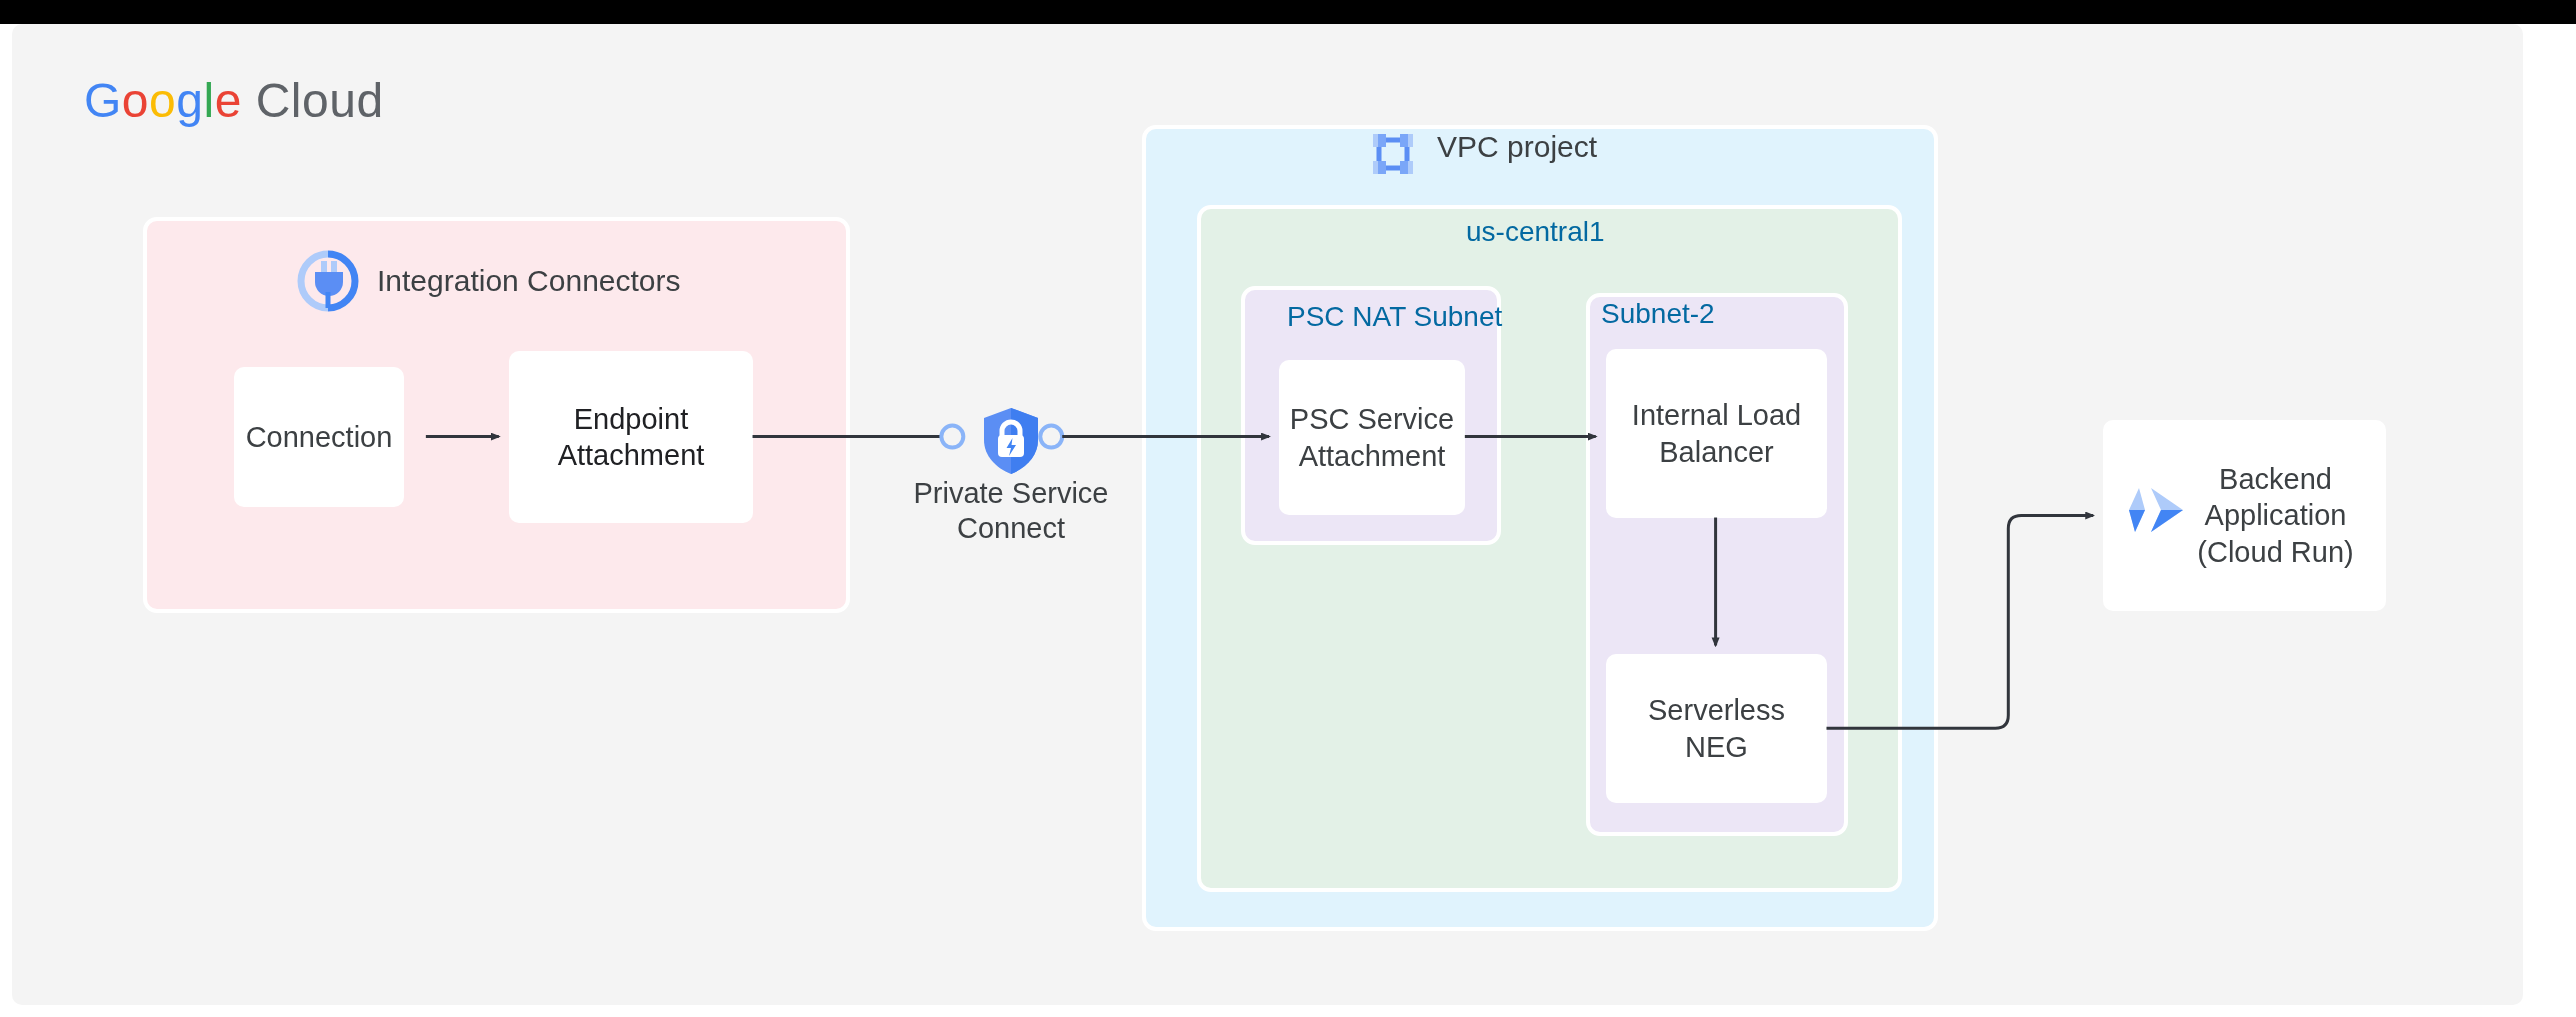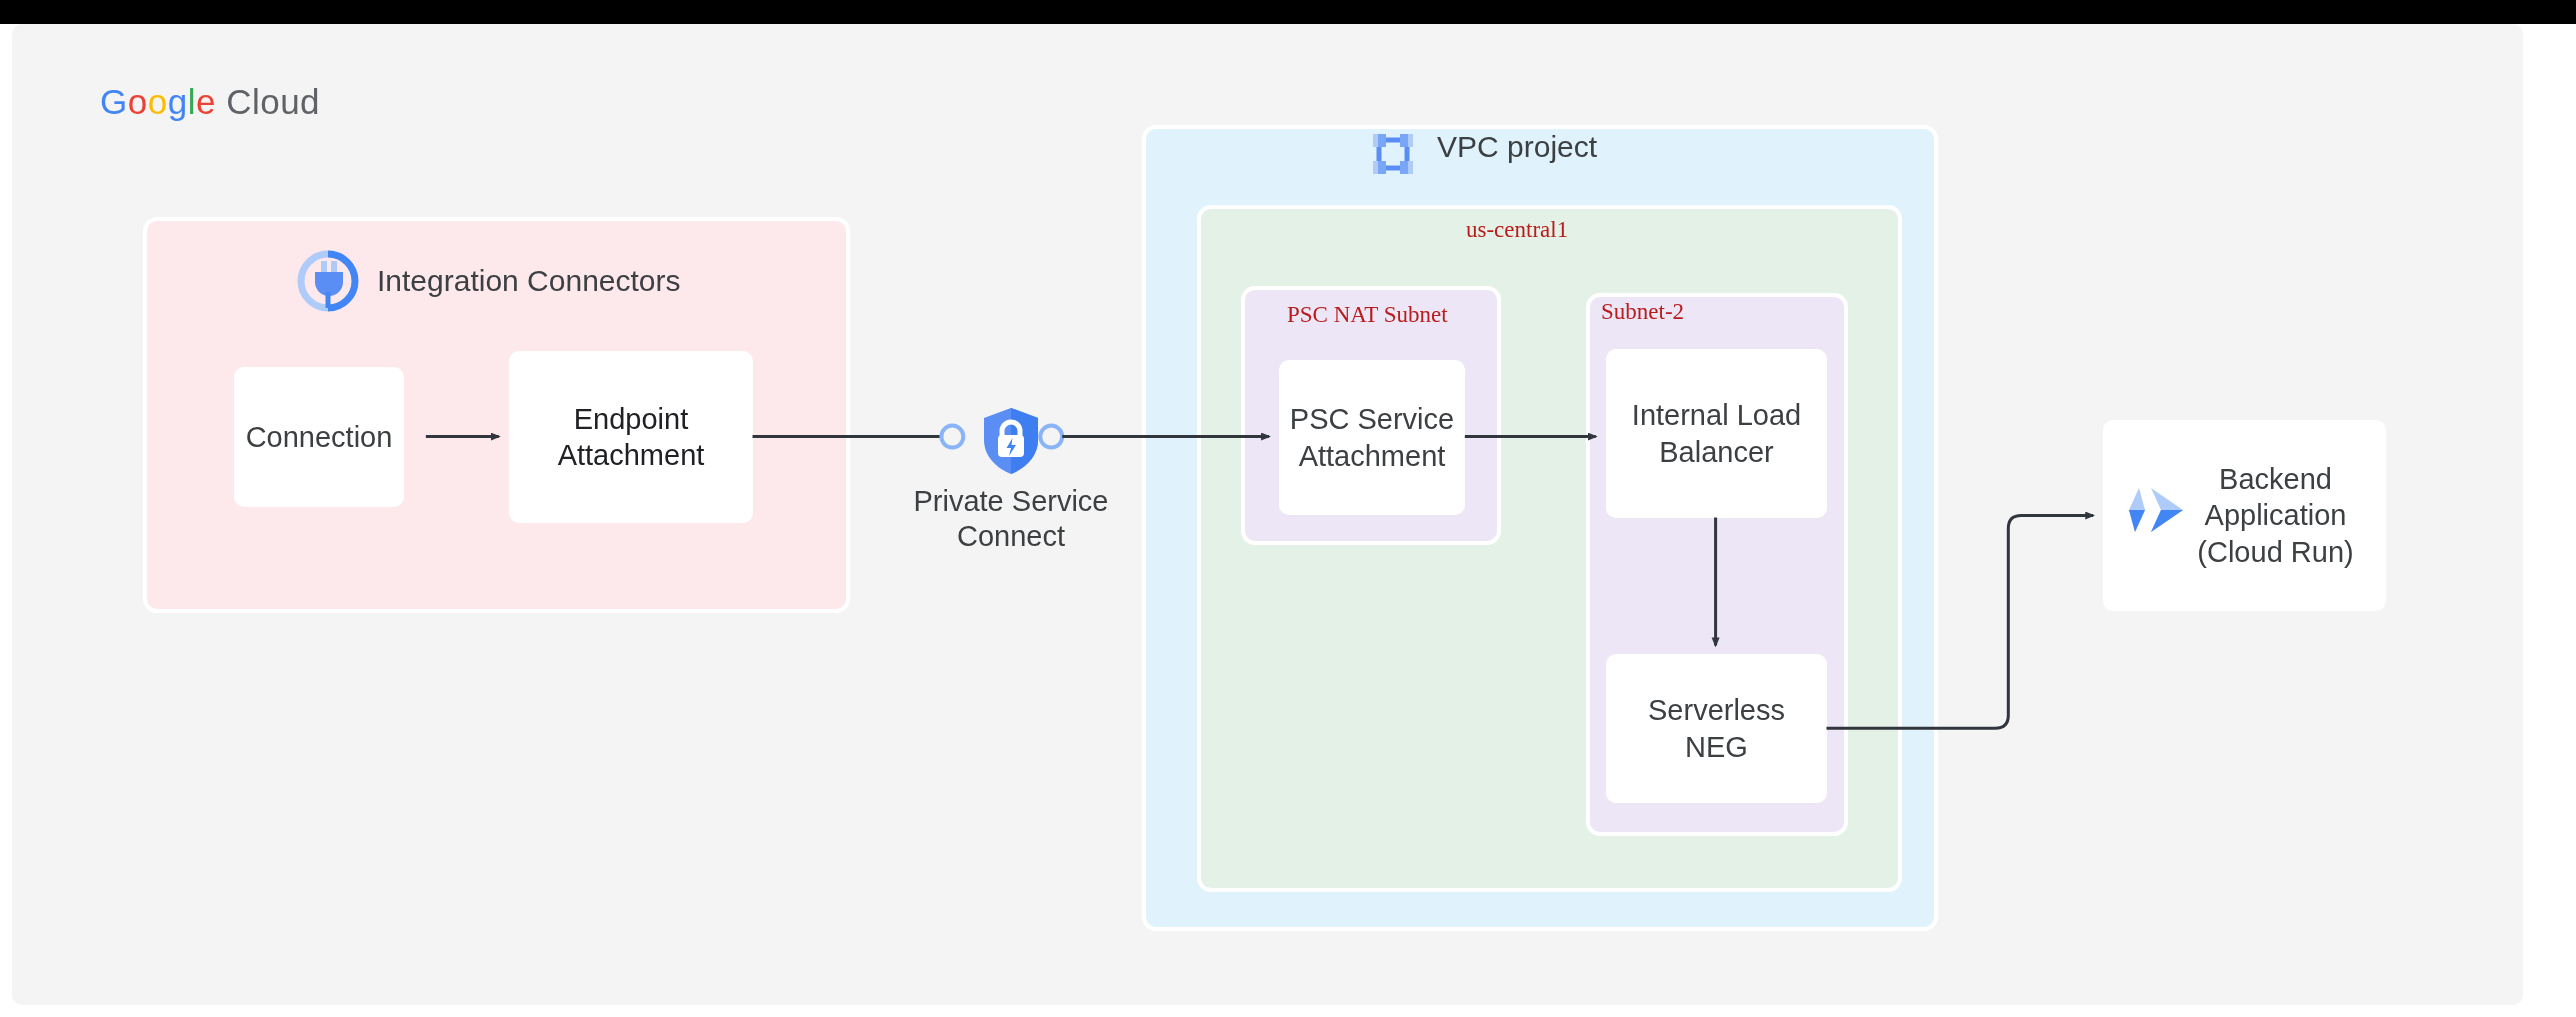--- a/index.html
+++ b/index.html
@@ -38,46 +38,45 @@
   
   .gc-logo {
     position: absolute;
     left: 60px;
     top: 45px;
     display: flex;
     align-items: center;
     height: 64px;
   }
   .gc-logo .word {
-    font-size: 35px;
+    font-size: 48px;
     color: #5f6368;
     letter-spacing: 0.5px;
-    margin-left: 28px;
+    margin-left: 12px;
     line-height: 1;
   }
 
   
   .panel {
     position: absolute;
     border-radius: 14px;
     border: 4px solid #ffffff;
     box-sizing: border-box;
   }
   .panel-pink   { background: #fde9ec; }
   .panel-blue   { background: #e0f3fd; }
   .panel-green  { background: #e3f1e7; }
   .panel-purple { background: #ece6f6; }
 
   .panel-title {
     position: absolute;
-    font-size: 23px;
-    color: #b91c1c;
+    font-size: 28px;
+    color: #0369a1;
     white-space: nowrap;
     line-height: 1.1;
-    font-family: Liberation Serif, serif;
   }
 
   
   .node {
     position: absolute;
     background: #ffffff;
     border-radius: 10px;
     box-sizing: border-box;
     display: flex;
     align-items: center;
@@ -99,21 +98,20 @@
   .node.stacked .icon-wrap { margin-bottom: 8px; }
 
   
   .icon-node {
     position: absolute;
     display: flex;
     flex-direction: column;
     align-items: center;
   }
   .icon-node .caption {
-    margin-top: 8px;
     font-size: 29px;
     color: #3c4043;
     line-height: 1.2;
     text-align: center;
     white-space: pre-line;
   }
 
   
   .wires {
     position: absolute;

